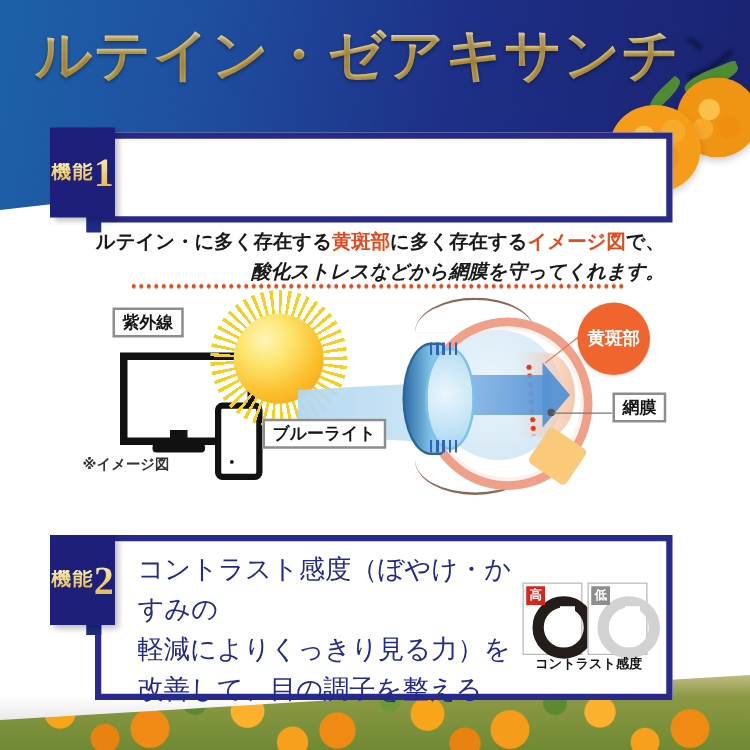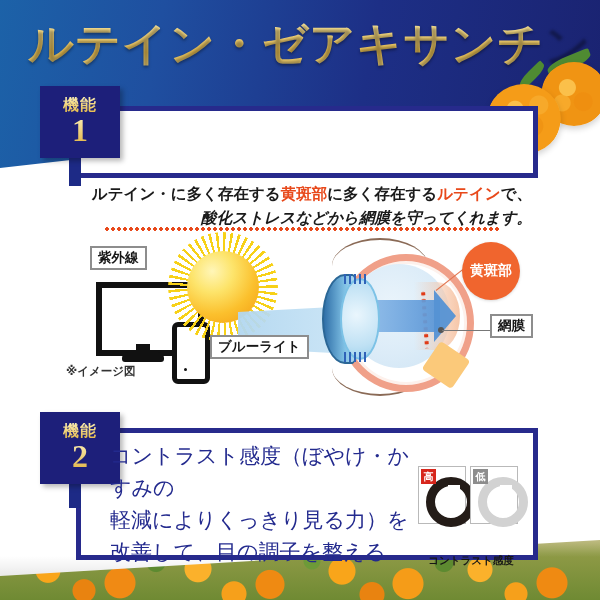--- a/index.html
+++ b/index.html
@@ -82,23 +82,23 @@
       radial-gradient(circle at 50% 50%, #f09413 0 32px, transparent 33px);
     box-shadow:0 3px 6px rgba(0,0,0,.18);
   }
   .leaf{position:absolute;background:#4f8b32;border-radius:50% 10% 50% 10%;}
   .leaf1{left:546px;top:56px;width:46px;height:13px;transform:rotate(-22deg);}
   .leaf2{left:566px;top:74px;width:38px;height:11px;transform:rotate(14deg);}
   .leaf3{left:516px;top:70px;width:32px;height:10px;transform:rotate(-44deg);}
   .leaf4{left:498px;top:146px;width:30px;height:9px;transform:rotate(28deg);}
 
   
-  .badge{position:absolute;width:80px;height:72px;background:#1d1f7a;
-    display:flex;flex-direction:column;align-items:center;justify-content:center;
-    box-shadow:3px 3px 5px rgba(0,0,0,.28);z-index:6;}
+  .badge{position:absolute;width:52px;height:72px;background:#1d1f7a;
+    display:flex;flex-direction:row;align-items:center;justify-content:center;
+    box-shadow:3px 3px 5px rgba(0,0,0,.28);z-index:6;margin-top:16px;}
   .badge .kanji{font-size:16px;font-weight:700;letter-spacing:1px;line-height:1;
     background:linear-gradient(180deg,#fbeeb0,#e7bb49);
     -webkit-background-clip:text;background-clip:text;color:transparent;}
   .badge .num{font-size:32px;font-weight:700;line-height:1.05;margin-top:1px;
     font-family:"Liberation Serif","DejaVu Serif",serif;
     background:linear-gradient(180deg,#fdf3c0,#e0b03c);
     -webkit-background-clip:text;background-clip:text;color:transparent;}
   .badge-1{left:40px;top:86px;}
   .badge-2{left:40px;top:412px;}
   .badge-stem{position:absolute;width:12px;background:#1d2a86;z-index:5;}
@@ -217,21 +217,21 @@
   .c-card.right{left:52px;}
   .c-ring{position:absolute;left:7px;top:10px;width:32px;height:32px;border-radius:50%;
     border:9px solid #241c18;}
   .c-ring.faint{border-color:#d2d2d2;}
   .c-gap{position:absolute;right:5px;top:18px;width:12px;height:14px;background:#fff;}
   .c-tag{position:absolute;left:2px;top:2px;width:15px;height:15px;font-size:10px;font-weight:700;
     color:#fff;display:flex;align-items:center;justify-content:center;line-height:1;}
   .c-tag.high{background:#d7261c;}
   .c-tag.low{background:#8d8d8d;}
   .c-caption{position:absolute;left:0;top:58px;width:106px;text-align:center;
-    font-size:10.5px;font-weight:700;color:#161616;white-space:nowrap;margin-top:30px;}
+    font-size:10.5px;font-weight:700;color:#161616;white-space:nowrap;}
 </style>
 </head>
 <body>
 
 <div id="stage">
 
   <div class="flower-field"></div>
   <div class="field-haze"></div>
   <div class="white-sheet"></div>
   <div class="sheet-shadow"></div>
@@ -247,21 +247,21 @@
   <div class="leaf leaf4"></div>
 
   <div class="badge-stem stem-1"></div>
   <div class="panel panel-1"></div>
   <div class="badge badge-1">
     <span class="kanji">機能</span>
     <span class="num">1</span>
   </div>
 
   <div class="body-copy">
-    <span class="l1"><span>ルテイン・に多く存在する</span><span class="hl">黄斑部</span><span>に多く存在する</span><span class="hl">ルテイン</span><span>で、</span></span>
+    <span class="l1"><span>ルテイン・に多く存在する</span><span class="hl">黄斑部</span><span>に多く存在する</span><span class="hl">イメージ図</span><span>で、</span></span>
     <span class="l2">酸化ストレスなどから網膜を守ってくれます。</span>
   </div>
   <div class="dotted-rule"></div>
 
   <div class="figure">
 
     <div class="label-box lbl-uv">紫外線</div>
 
     <div class="monitor"></div>
     <div class="mon-neck"></div>

